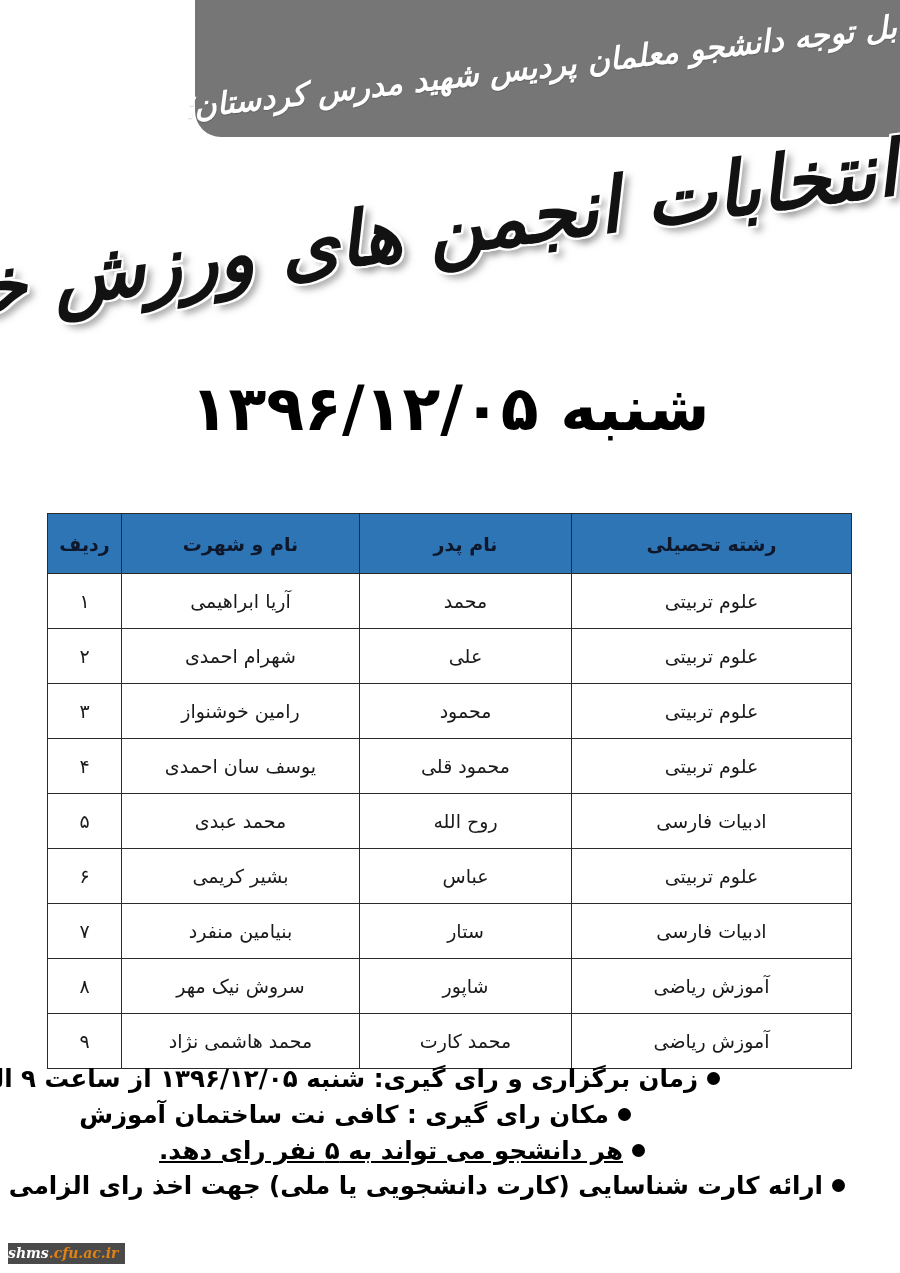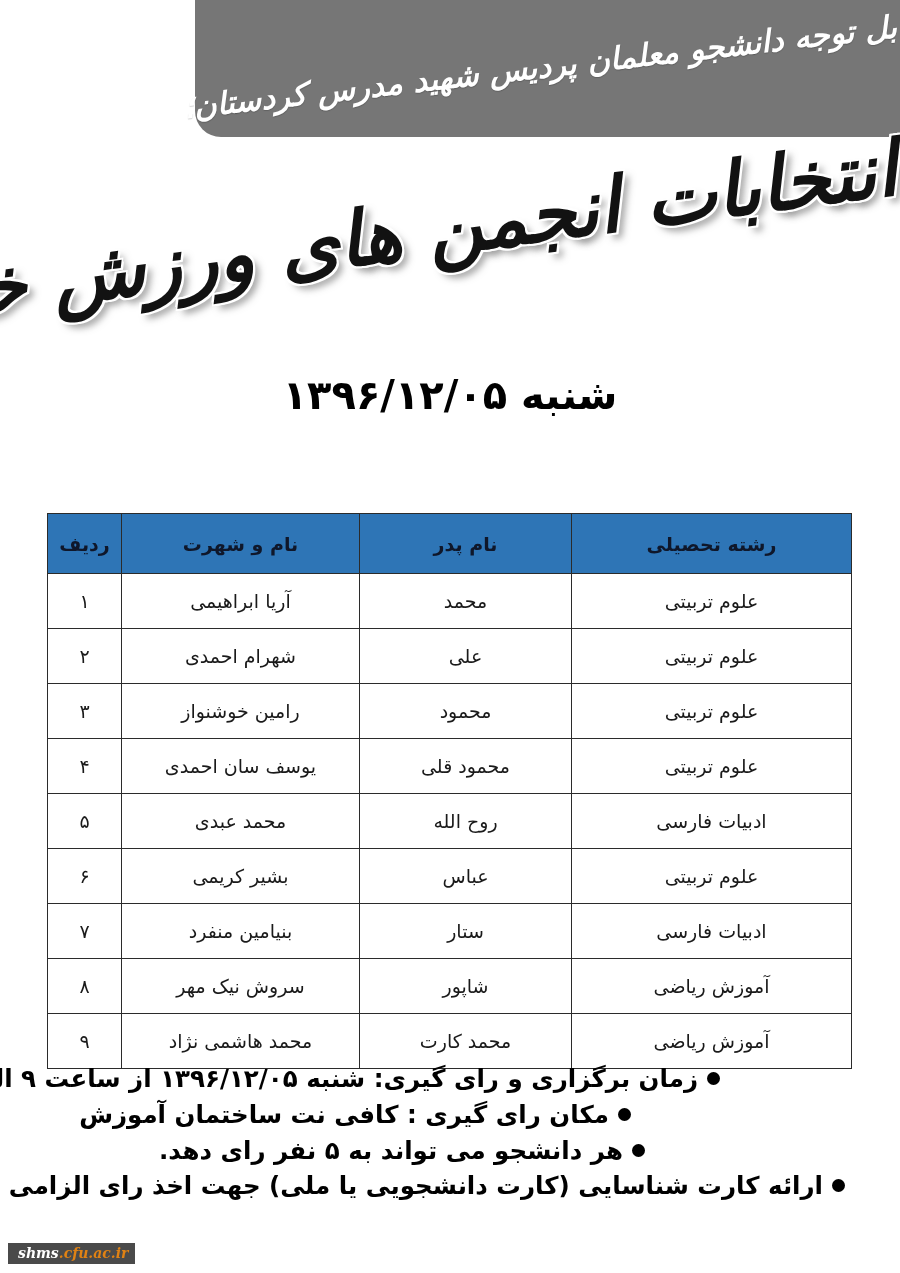--- a/index.html
+++ b/index.html
@@ -82,21 +82,21 @@
   
   .date-line {
     position: absolute;
     top: 372px;
     left: 0;
     width: 900px;
     text-align: center;
     direction: rtl;
     color: #000000;
     font-family: "DejaVu Sans", "Liberation Sans", sans-serif;
-    font-size: 40px;
+    font-size: 62px;
     font-weight: 700;
     letter-spacing: 1px;
   }
 
   
   .table-wrap {
     position: absolute;
     top: 513px;
     left: 48px;
     width: 804px;
@@ -159,30 +159,30 @@
     display: inline-block;
     width: 13px;
     height: 13px;
     border-radius: 50%;
     background: #000000;
     margin-left: 9px;
     vertical-align: 2px;
   }
   .note-1 { padding-right: 140px; }
   .note-2 { padding-right: 190px; text-align: center; }
-  .note-3 { padding-right: 215px; }
+  .note-3 { padding-right: 215px; text-decoration: underline; }
   .note-4 { padding-right: 15px; }
 
   
   .watermark {
     position: absolute;
     left: 8px;
     bottom: 9px;
     background: #4a4a4a;
-    padding: 3px 7px 4px 10px;
+    padding: 3px 7px 4px 0;
     direction: ltr;
     font-family: "DejaVu Serif", "Liberation Serif", serif;
     font-size: 14px;
     font-weight: 700;
     font-style: italic;
     line-height: 1;
     white-space: nowrap;
   }
   .wm-a { color: #ffffff; }
   .wm-b { color: #e08214; }

